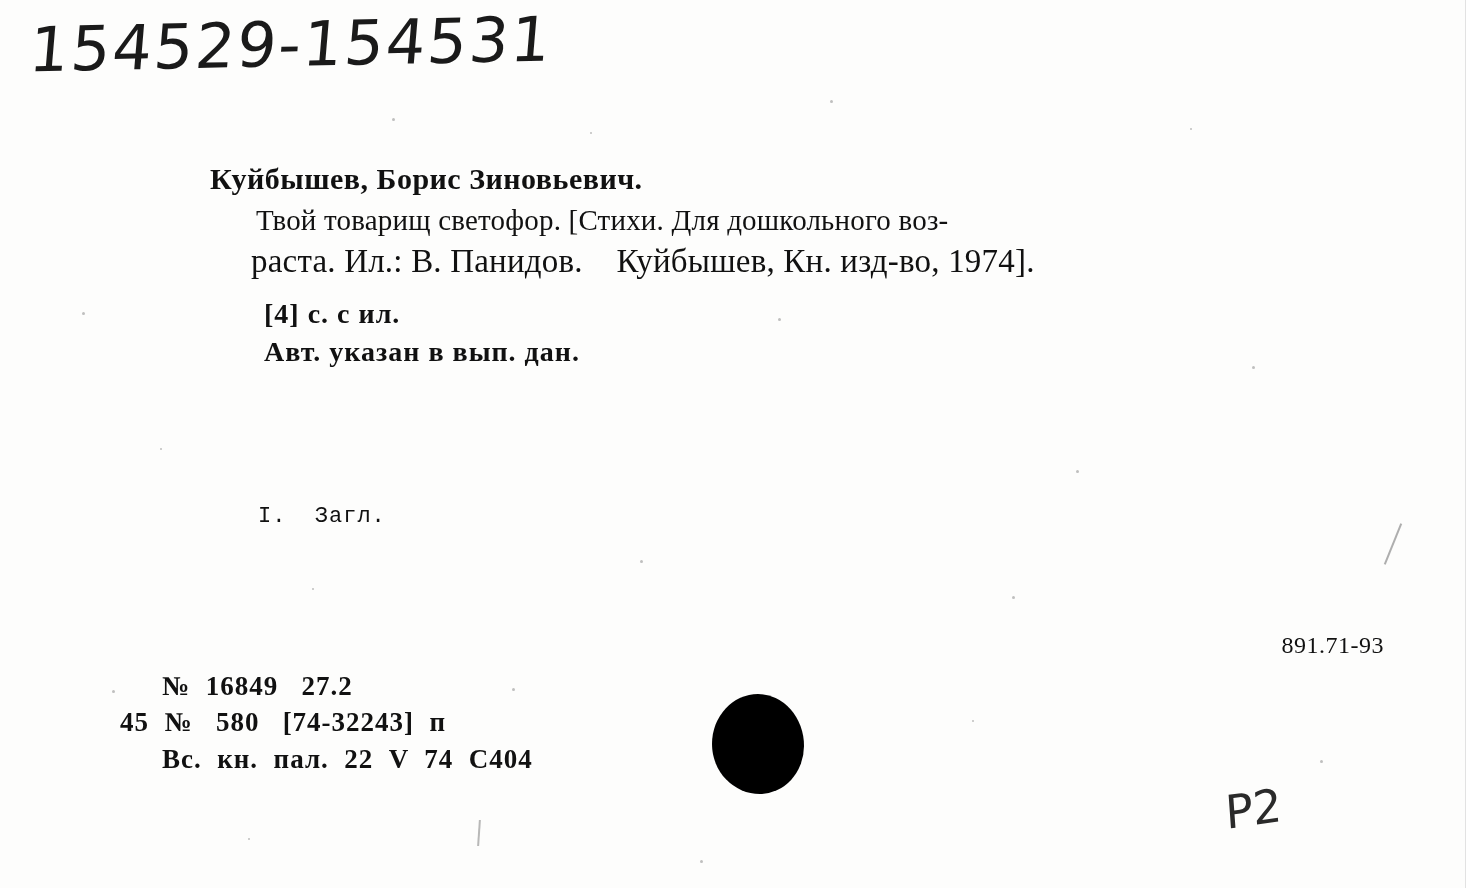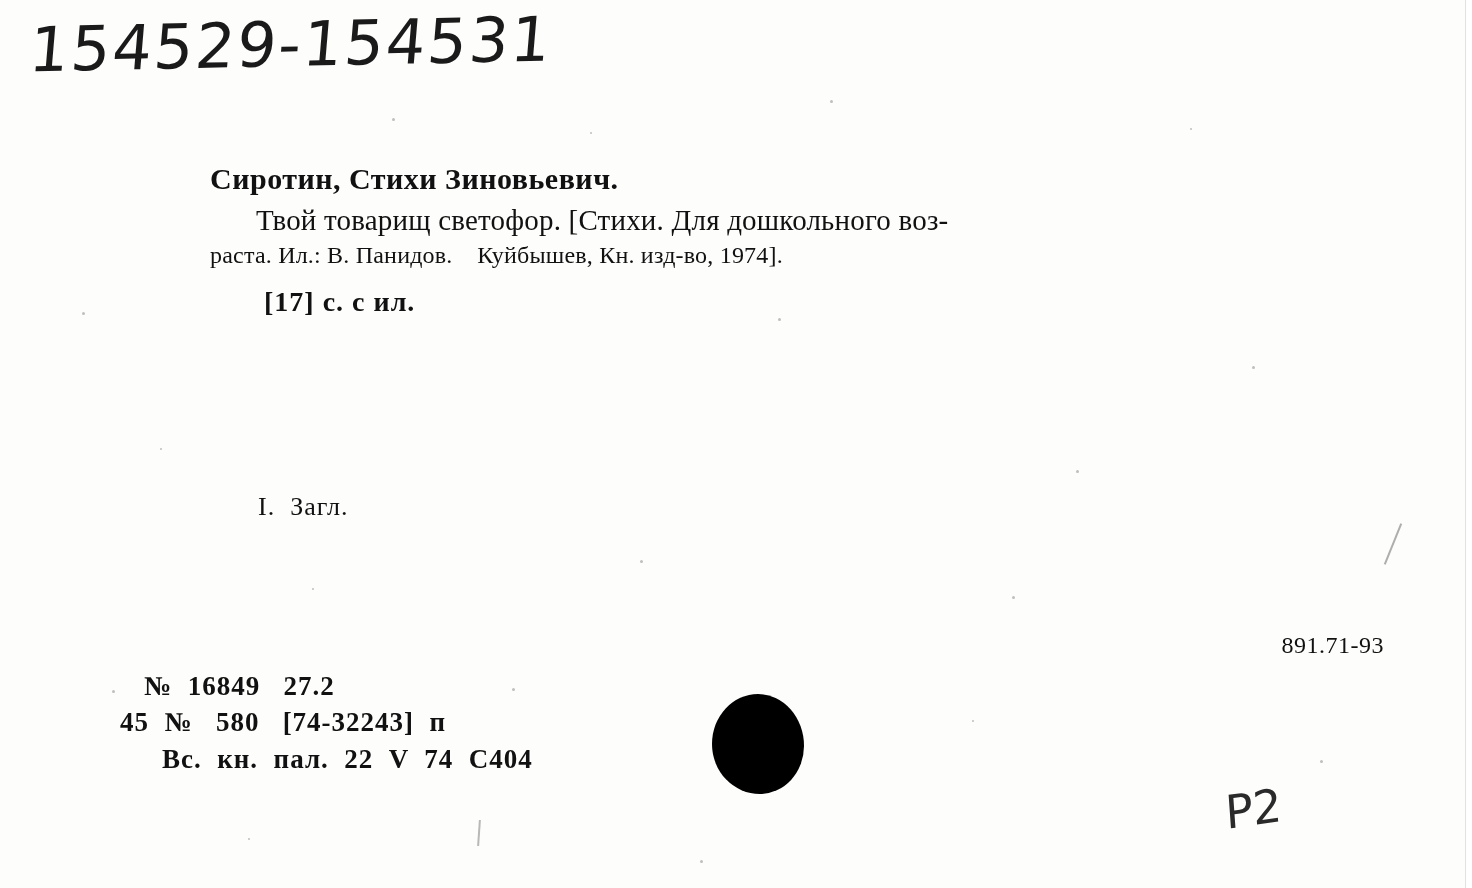--- a/index.html
+++ b/index.html
@@ -55,61 +55,63 @@
     font-weight: bold;
     letter-spacing: 0.5px;
     margin-bottom: 4px;
   }
   #title-line-1 {
     font-size: 29px;
     margin-left: 46px;
     letter-spacing: 0.2px;
   }
   #title-line-2 {
-    font-size: 24px;
+    font-size: 33px;
     letter-spacing: 0.2px;
+    margin-left: 41px;
   }
   .detail {
     font-size: 28px;
     font-weight: bold;
     margin-left: 54px;
     letter-spacing: 1px;
   }
   #pages { margin-top: 14px; }
   #note  { margin-top: 2px; }
   #phys  { margin-top: 2px; }
 
   #added-entry {
     position: absolute;
     left: 258px;
-    top: 492px;
-    font-size: 26px;
+    top: 504px;
+    font-size: 22px;
     letter-spacing: 1px;
     white-space: pre;
+    font-family: Liberation Mono, monospace;
   }
 
   #classification {
     position: absolute;
     right: 88px;
     top: 632px;
     font-size: 24px;
     letter-spacing: 0.5px;
   }
 
   
   #registration {
     position: absolute;
     left: 104px;
     top: 668px;
     font-size: 27px;
     font-weight: bold;
     letter-spacing: 1px;
   }
   #registration .line { white-space: pre; line-height: 1.35; }
-  #reg-line-1 { margin-left: 40px; font-family: Liberation Serif, serif; }
+  #reg-line-1 { margin-left: 58px; font-family: Liberation Serif, serif; }
   #reg-line-2 { margin-left: 16px; }
   #reg-line-3 { margin-left: 58px; }
 
   
   #ink-blot {
     position: absolute;
     left: 712px;
     top: 694px;
     width: 92px;
     height: 100px;
@@ -182,24 +184,25 @@
   <div class="speck" style="left:112px; top:690px; width:3px; height:3px;"></div>
   <div class="speck" style="left:512px; top:688px; width:3px; height:3px;"></div>
   <div class="speck" style="left:972px; top:720px; width:2px; height:2px;"></div>
   <div class="speck" style="left:1320px; top:760px; width:3px; height:3px;"></div>
   <div class="speck" style="left:248px; top:838px; width:2px; height:2px;"></div>
   <div class="speck" style="left:700px; top:860px; width:3px; height:3px;"></div>
 
   <div id="handwritten-number">154529-154531</div>
 
   <div id="record">
-    <div class="line" id="author">Сиротин, Стихи Зиновьевич.</div>
+    <div class="line" id="author">Куйбышев, Борис Зиновьевич.</div>
     <div class="line" id="title-line-1">Твой товарищ светофор. [Стихи. Для дошкольного воз-</div>
     <div class="line" id="title-line-2">раста. Ил.: В. Панидов.    Куйбышев, Кн. изд-во, 1974].</div>
-    <div class="line detail" id="pages">[17] с. с ил.</div>
+    <div class="line detail" id="pages">[4] с. с ил.</div>
+    <div class="line detail" id="note">Авт. указан в вып. дан.</div>
   </div>
 
   <div id="added-entry">I.  Загл.</div>
 
   <div id="classification">891.71-93</div>
 
   <div id="registration">
     <div class="line" id="reg-line-1">№  16849   27.2</div>
     <div class="line" id="reg-line-2">45  №   580   [74-32243]  п</div>
     <div class="line" id="reg-line-3">Вс.  кн.  пал.  22  V  74  С404</div>

